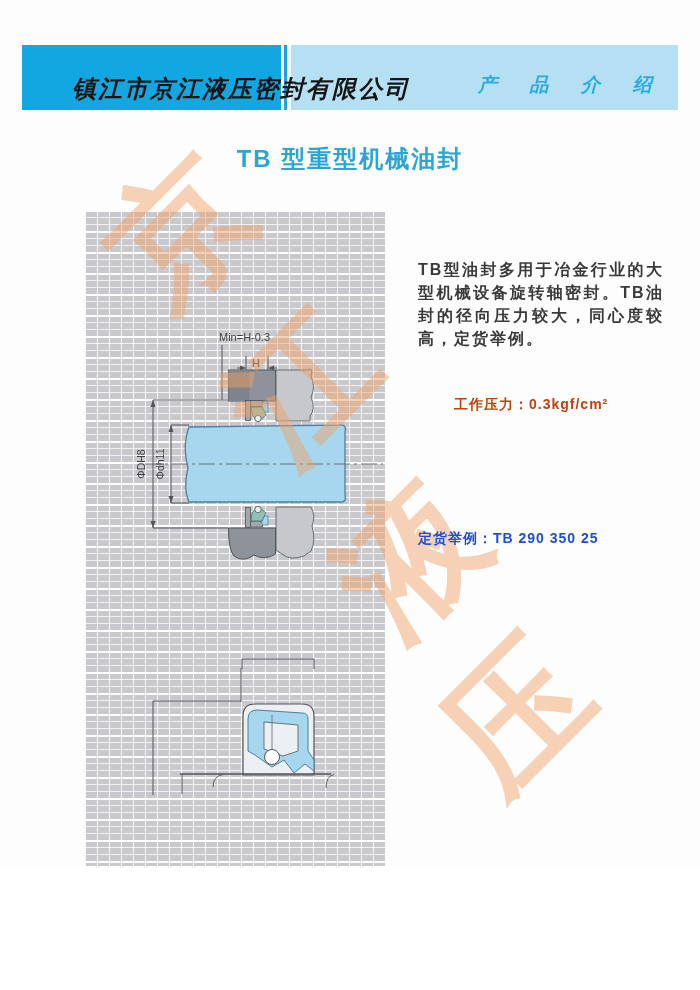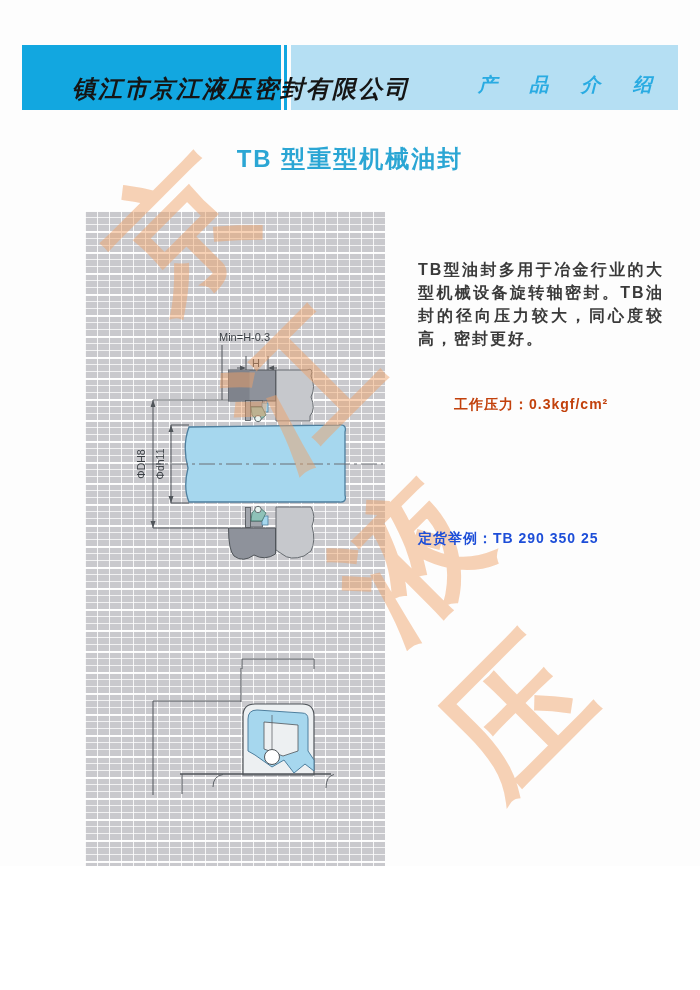--- a/index.html
+++ b/index.html
@@ -151,21 +151,21 @@
     </g>
   </svg>
 
   <div class="watermark">
     <span class="wm-char wm-0">京</span>
     <span class="wm-char wm-1">江</span>
     <span class="wm-char wm-2">液</span>
     <span class="wm-char wm-3">压</span>
   </div>
 
-  <div class="intro">TB型油封多用于冶金行业的大型机械设备旋转轴密封。TB油封的径向压力较大，同心度较高，密封更好。</div>
+  <div class="intro">TB型油封多用于冶金行业的大型机械设备旋转轴密封。TB油封的径向压力较大，同心度较高，定货举例。</div>
 
   <div class="specs">
     <div class="spec-line">
       <span>工作压力：</span><span>0.3kgf/cm²</span>
     </div>
   </div>
 
   <div class="order-line">
     <span>定货举例：</span><span>TB 290 350 25</span>
   </div>

